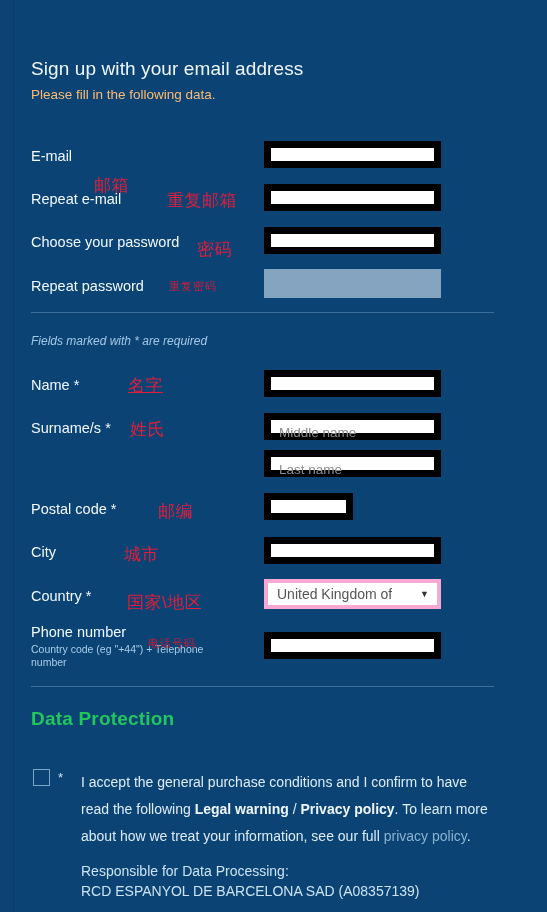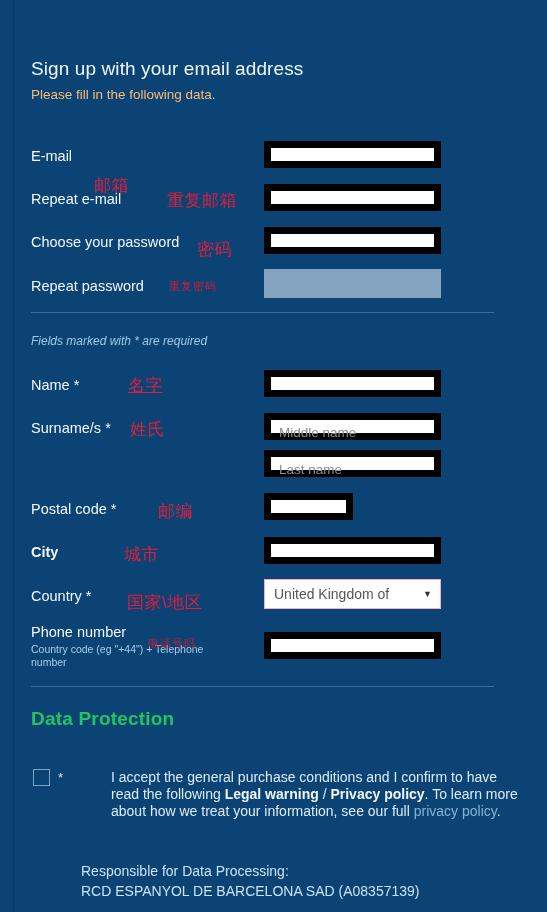--- a/index.html
+++ b/index.html
@@ -134,21 +134,21 @@
     background: #84a4c0;
     border: 1px solid #84a4c0;
   }
   .tf.short {
     width: 89px;
   }
 
   .sel {
     position: absolute;
     background: #ffffff;
-    border: 1px solid #f9a8d4;
+    border: 4px solid #f9a8d4;
     box-sizing: border-box;
     height: 30px;
     left: 233px;
     width: 177px;
     display: flex;
     align-items: center;
     justify-content: space-between;
     padding: 0 8px 0 9px;
   }
   .sel .val {
@@ -192,22 +192,21 @@
     color: #cfe3f2;
     font-size: 13px;
   }
   .dp-text {
     position: absolute;
     left: 50px;
     top: 769px;
     width: 415px;
     color: #dcebf6;
     font-size: 14px;
-    line-height: 17px;
-    margin-left: 30px;
+    line-height: 27px;
   }
   .dp-text b {
     font-weight: bold;
     color: #eef6fb;
   }
   .dp-text .muted {
     color: #89b2d2;
   }
   .dp-resp {
     position: absolute;
@@ -274,21 +273,21 @@
     <div class="tf" style="top:450px;">
       <span class="ph">Last name</span>
     </div>
 
     <div class="label" style="top:501px;">Postal code *</div>
     <div class="cn" style="left:127px; top:500px;">邮编</div>
     <div class="tf short" style="top:493px;">
       <span class="ph"></span>
     </div>
 
-    <div class="label" style="top:544px;font-weight:bold;">City</div>
+    <div class="label" style="top:544px;">City</div>
     <div class="cn" style="left:93px; top:543px;">城市</div>
     <div class="tf" style="top:537px;">
       <span class="ph"></span>
     </div>
 
     <div class="label" style="top:588px;">Country *</div>
     <div class="cn" style="left:96px; top:591px;">国家\地区</div>
     <div class="sel" style="top:579px;">
       <span class="val">United Kingdom of</span>
       <span class="caret">▼</span>

